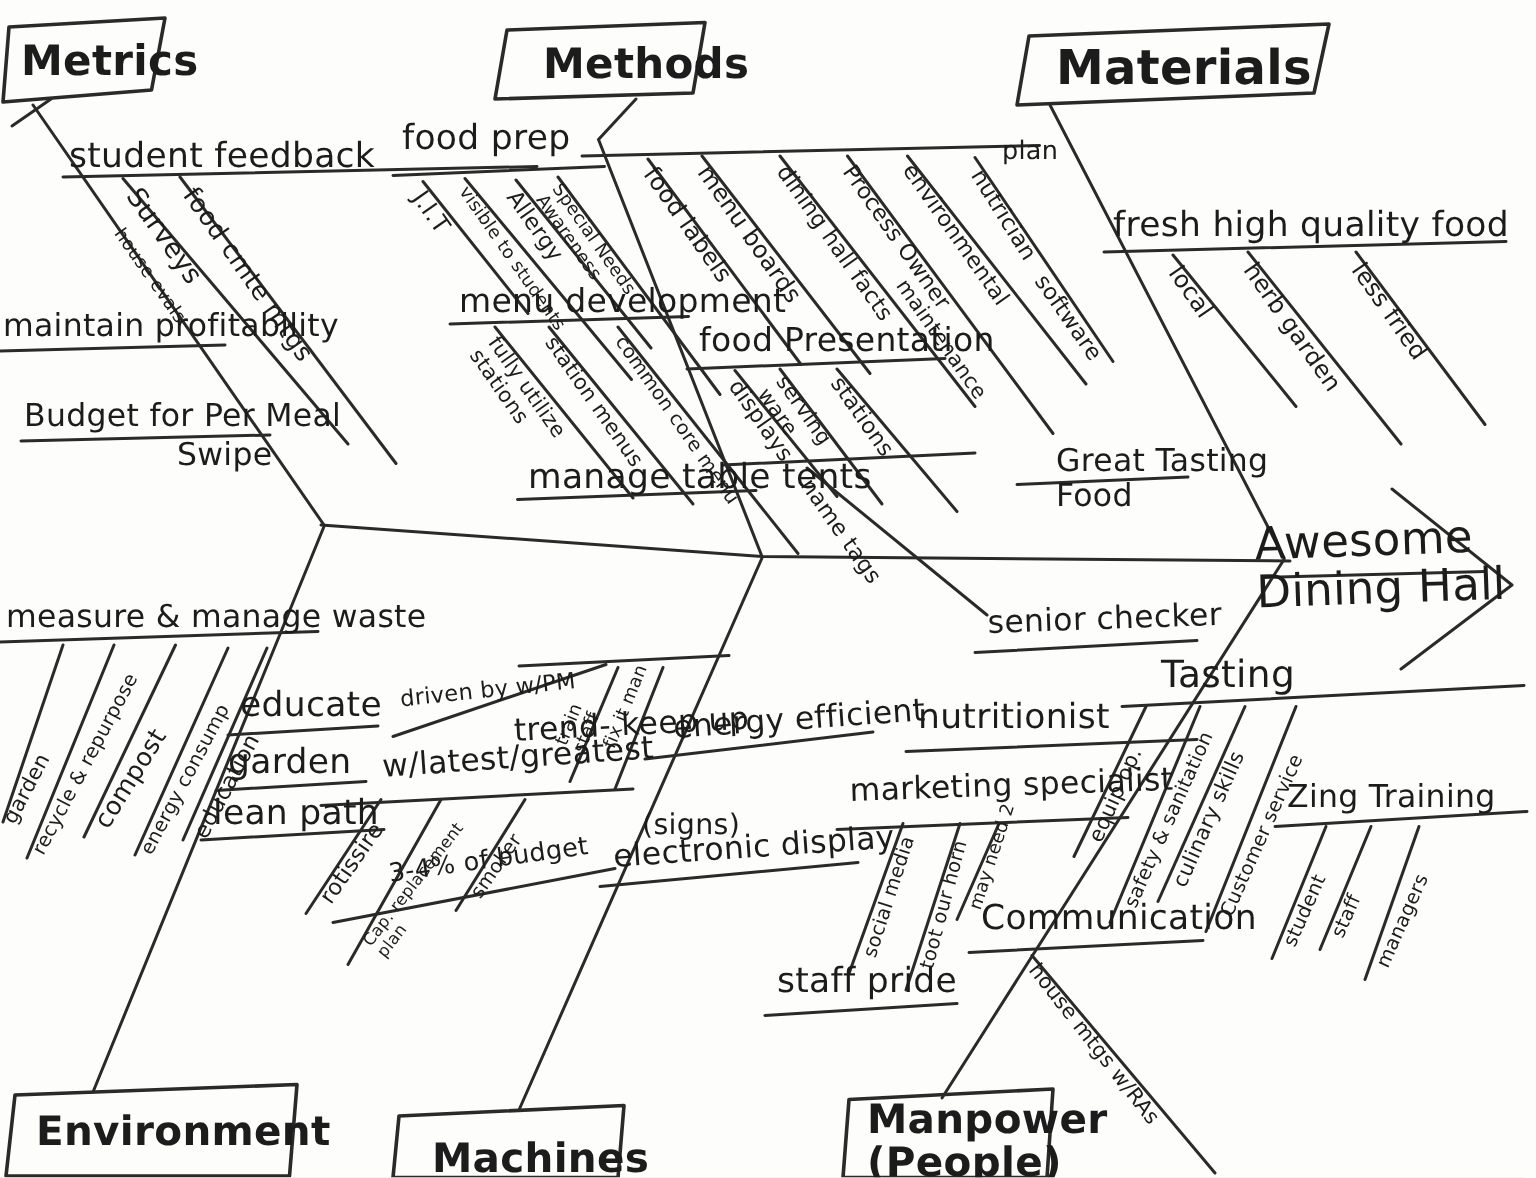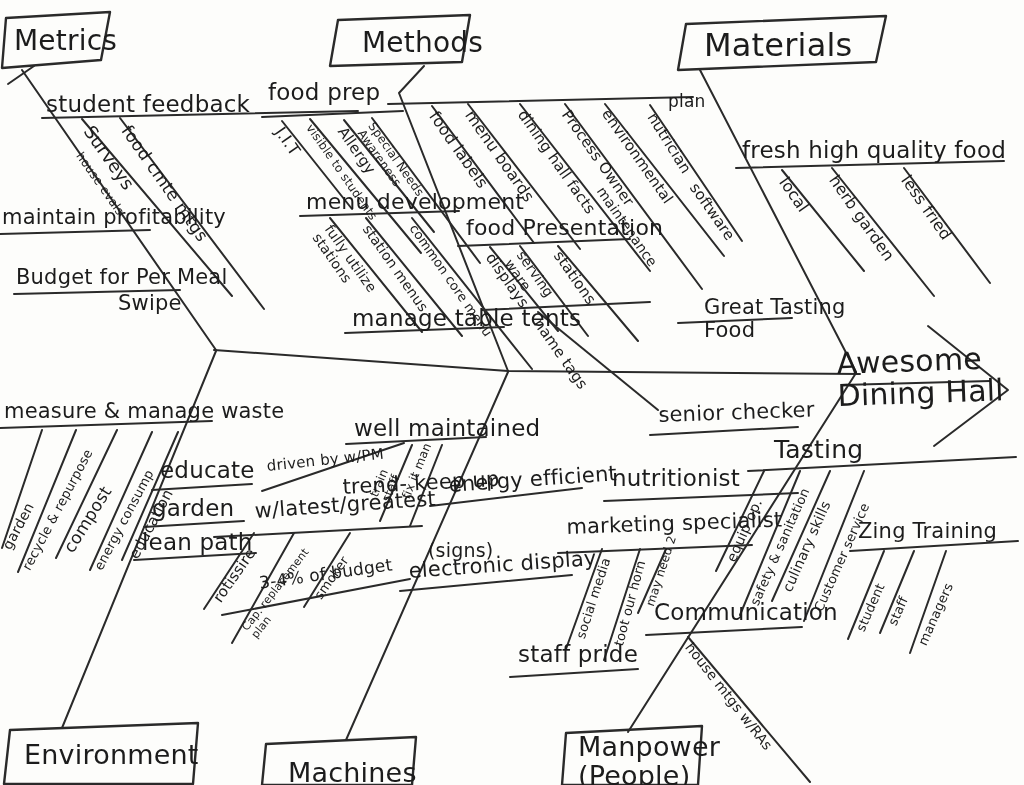--- a/index.html
+++ b/index.html
@@ -5,21 +5,21 @@
   html,body{margin:0;padding:0;background:#e9e9e9;}
   #canvas{
     position:relative;width:1024px;height:785px;background:#fdfdfb;
     overflow:hidden;font-family:"DejaVu Sans", cursive;color:#1c1c1c;
   }
   #lines{position:absolute;left:0;top:0;}
   .lbl{
     position:absolute;white-space:pre-line;line-height:1.08;
     transform-origin:0 0;color:#1c1c1c;letter-spacing:0.2px;
   }
-  .box-lbl{font-weight:400;}
+  .box-lbl{font-weight:700;}
 </style>
 </head>
 <body>
 
 <div id="canvas">
 
   <svg id="lines" width="1024" height="785" viewBox="0 0 1024 785" fill="none" stroke="#2a2a2a" stroke-width="2" stroke-linecap="round" stroke-linejoin="round">
 
     <g>
       <path d="M214,350 L508,371 L860,374"></path>
@@ -186,21 +186,20 @@
   <div class="lbl" style="left:0px;top:545px;font-size:14px;transform:rotate(-62deg);">garden</div>
   <div class="lbl" style="left:20px;top:566px;font-size:13px;transform:rotate(-62deg);">recycle &amp; repurpose</div>
   <div class="lbl" style="left:60px;top:546px;font-size:17px;transform:rotate(-58deg);">compost</div>
   <div class="lbl" style="left:92px;top:566px;font-size:13px;transform:rotate(-62deg);">energy consump</div>
   <div class="lbl" style="left:126px;top:554px;font-size:15px;transform:rotate(-62deg);">education</div>
   <div class="lbl" style="left:160px;top:458px;font-size:23px;">educate</div>
   <div class="lbl" style="left:152px;top:496px;font-size:23px;">garden</div>
   <div class="lbl" style="left:142px;top:530px;font-size:23px;">lean path</div>
 
   <div class="lbl box-lbl" style="left:288px;top:758px;font-size:27px;">Machines</div>
-  <div class="lbl" style="left:354px;top:416px;font-size:23px;">well maintained</div>
   <div class="lbl" style="left:266px;top:458px;font-size:15px;transform:rotate(-6deg);">driven by w/PM</div>
   <div class="lbl" style="left:368px;top:494px;font-size:12px;transform:rotate(-68deg);">train
 staff</div>
   <div class="lbl" style="left:400px;top:496px;font-size:12px;transform:rotate(-68deg);">fix it man</div>
   <div class="lbl" style="left:342px;top:476px;font-size:21px;transform:rotate(-3deg);">trend- keep up</div>
   <div class="lbl" style="left:254px;top:500px;font-size:21px;transform:rotate(-4deg);">w/latest/greatest</div>
   <div class="lbl" style="left:210px;top:596px;font-size:15px;transform:rotate(-55deg);">rotissire</div>
   <div class="lbl" style="left:240px;top:626px;font-size:11px;transform:rotate(-52deg);">Cap. replacement
 plan</div>
   <div class="lbl" style="left:312px;top:594px;font-size:13px;transform:rotate(-55deg);">smoker</div>

